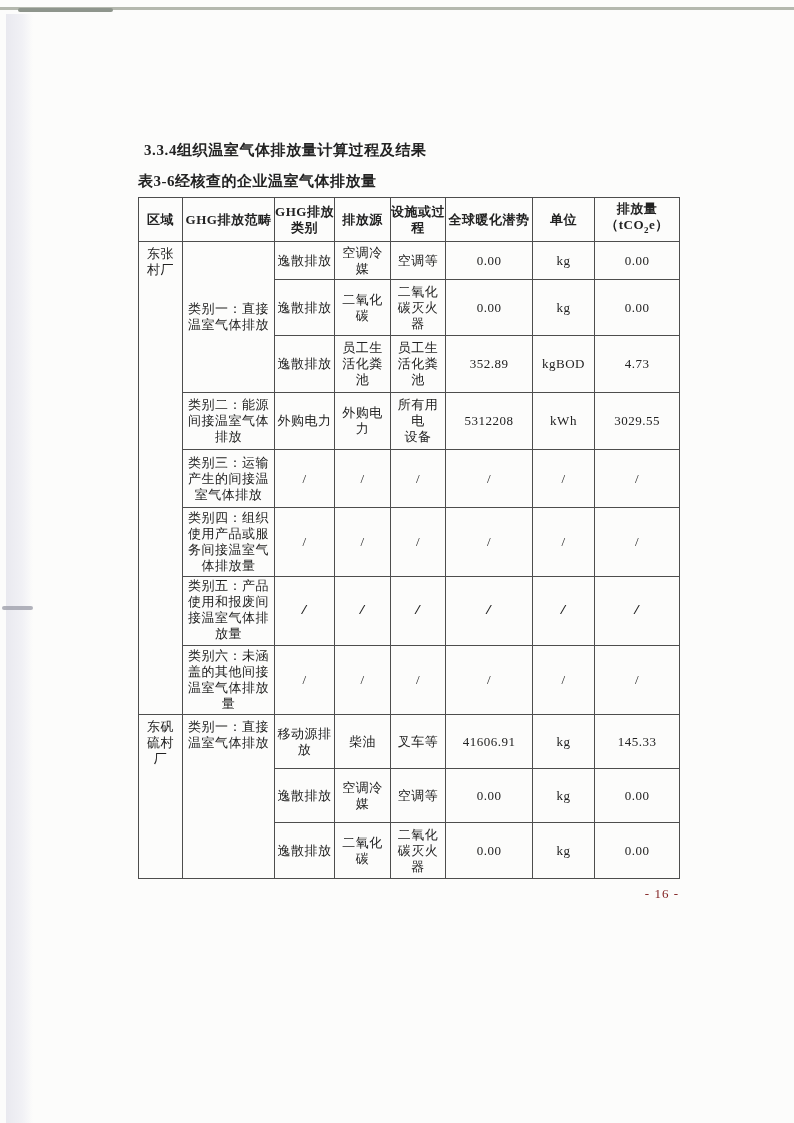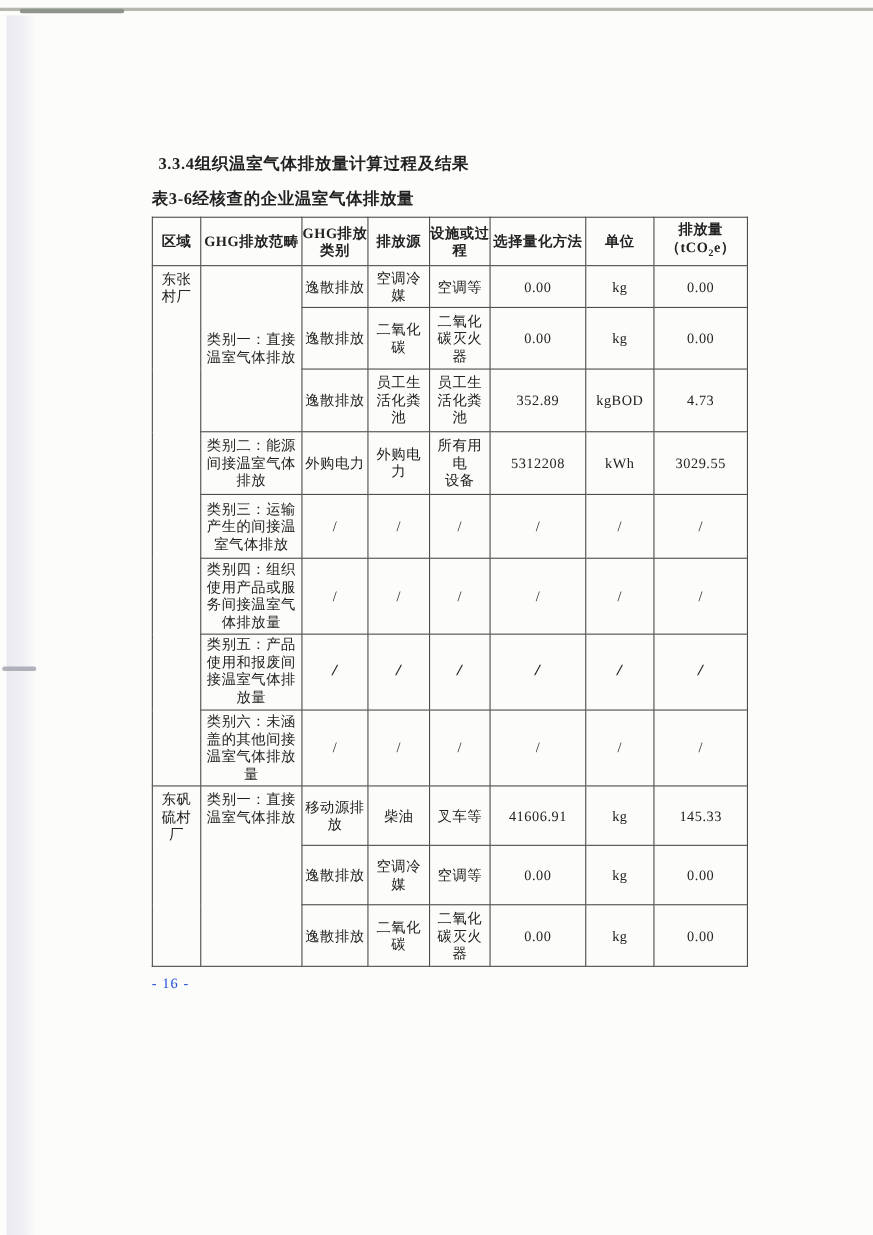--- a/index.html
+++ b/index.html
@@ -44,22 +44,22 @@
     border:1px solid #4d4d4d;
     text-align:center;vertical-align:middle;
     padding:2px 1px;
     overflow:hidden;
   }
   table.ghg{border:1.5px solid #3f3f3f;}
   table.ghg th{font-weight:bold;padding:2px 0;}
   table.ghg td.va-top{vertical-align:top;padding-top:4px;text-align:center;}
   sub{font-size:9px;}
   .page-number{
-    margin-top:7px;width:541px;text-align:left;
-    font-size:13px;letter-spacing:1px;color:#1d4ed8;
+    margin-top:7px;width:541px;text-align:right;
+    font-size:13px;letter-spacing:1px;color:#7f1d1d;
   }
 </style>
 </head>
 <body>
 
 <div class="page">
   <div class="scan-topline"></div>
   <div class="scan-topline-dark"></div>
   <div class="scan-leftband"></div>
   <div class="scan-dash"></div>
@@ -78,21 +78,21 @@
           <col style="width: 62px;">
           <col style="width: 85px;">
         </colgroup>
         <thead>
           <tr style="height: 44px; margin-top: 20px;">
             <th>区域</th>
             <th>GHG排放范畴</th>
             <th>GHG排放<br>类别</th>
             <th>排放源</th>
             <th>设施或过<br>程</th>
-            <th>选择量化方法</th>
+            <th>全球暖化潜势</th>
             <th>单位</th>
             <th>排放量<br>（tCO<sub>2</sub>e）</th>
           </tr>
         </thead>
         <tbody>
           <tr style="height: 38px;">
             <td rowspan="8" class="va-top">东张<br>村厂</td>
             <td rowspan="3">类别一：直接<br>温室气体排放</td>
             <td>逸散排放</td>
             <td>空调冷<br>媒</td>

